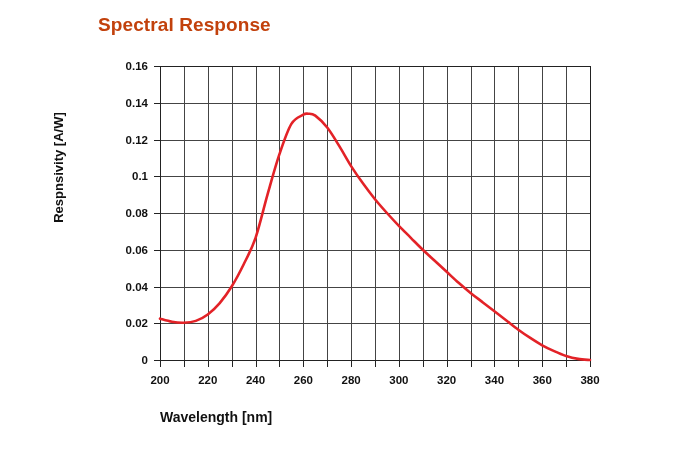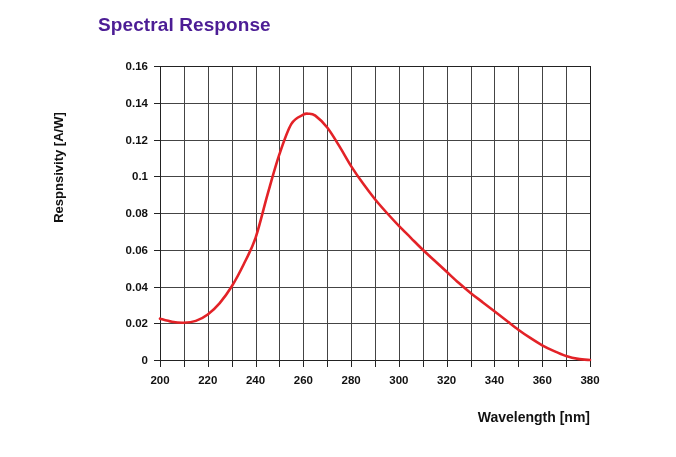--- a/index.html
+++ b/index.html
@@ -17,21 +17,21 @@
   #figure {
     position: absolute;
     inset: 0;
   }
   .chart-title {
     position: absolute;
     left: 98px;
     top: 14px;
     font-size: 19px;
     font-weight: bold;
-    color: #4c1d95;
+    color: #c2410c;
     letter-spacing: 0.1px;
     white-space: nowrap;
   }
   .plot-svg {
     position: absolute;
     left: 0;
     top: 0;
   }
   .ylabel {
     position: absolute;
@@ -44,21 +44,21 @@
     font-size: 13px;
     font-weight: bold;
     color: #111111;
     white-space: nowrap;
   }
   .xlabel {
     position: absolute;
     left: 160px;
     top: 409px;
     width: 430px;
-    text-align: right;
+    text-align: left;
     font-size: 14px;
     font-weight: bold;
     color: #111111;
     white-space: nowrap;
   }
   .tick-text {
     font-family: "Liberation Sans", sans-serif;
     font-size: 11.5px;
     font-weight: bold;
     fill: #111111;

